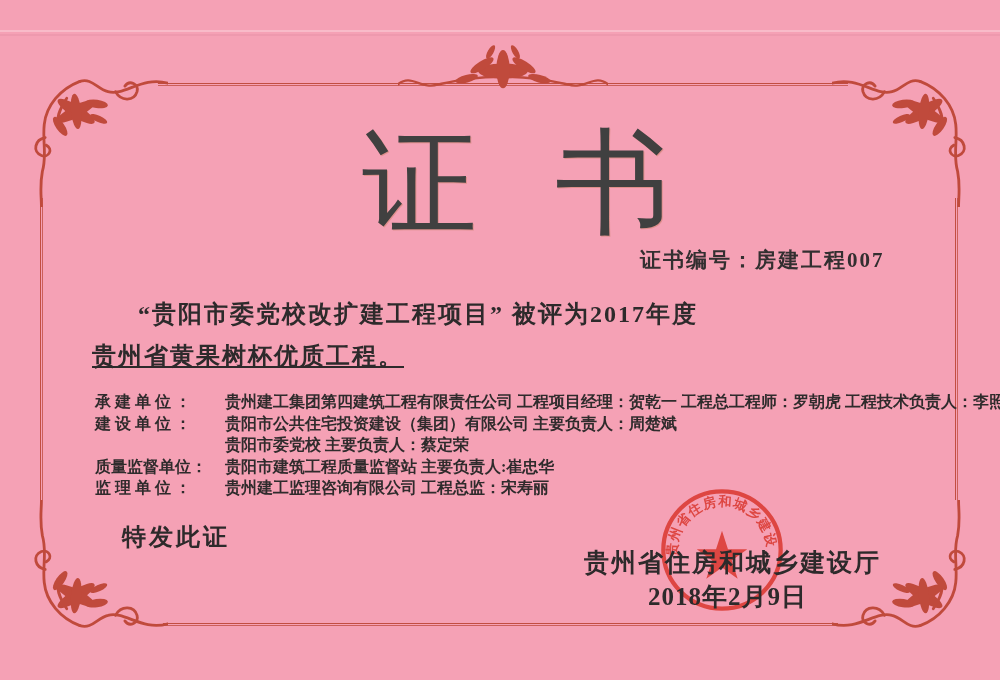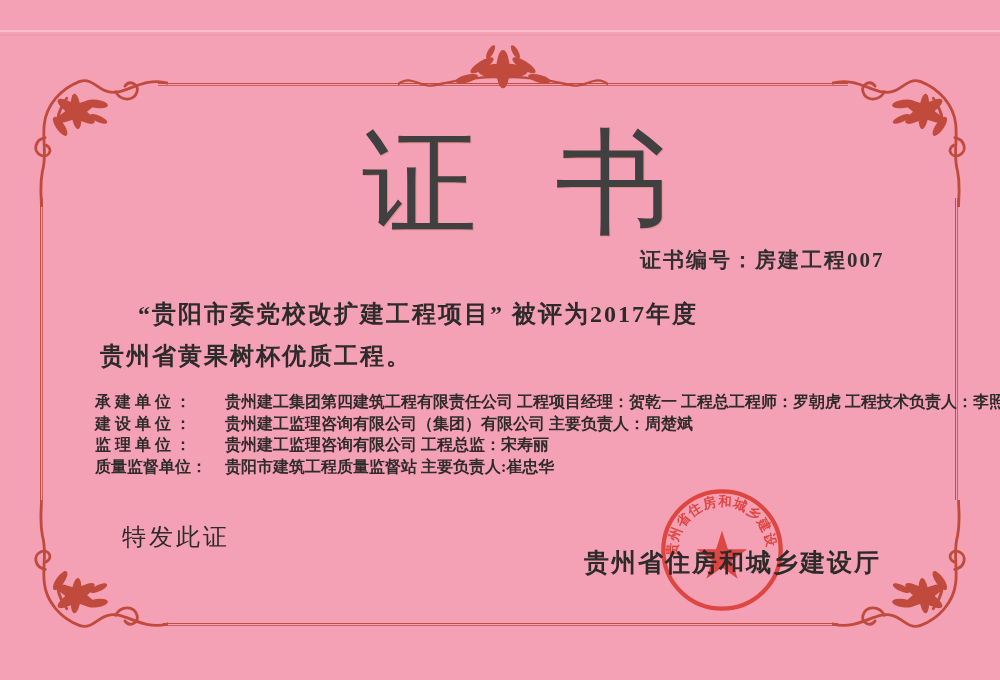--- a/index.html
+++ b/index.html
@@ -25,25 +25,25 @@
   .title{
     position:absolute;left:362px;top:124px;
     font-size:115px;font-weight:normal;line-height:1.05;
     letter-spacing:78px;white-space:nowrap;
     color:#404040;
     text-shadow:1px 1px 0 rgba(160,90,20,.25);
   }
   .cert-no{position:absolute;left:640px;top:246px;font-size:21px;letter-spacing:2px;color:#332f30;font-weight:600;}
   .body-line{position:absolute;font-size:24px;font-weight:bold;color:#2d2a2b;letter-spacing:2px;white-space:nowrap;}
   .body-line.l1{left:138px;top:298px;}
-  .body-line.l2{left:100px;top:340px;}
+  .body-line.l2{left:92px;top:340px;text-decoration:underline;}
   .units{position:absolute;left:95px;top:391px;width:880px;font-size:16px;color:#2f2b2c;font-weight:600;}
   .unit-row{height:21.5px;line-height:21.5px;white-space:nowrap;}
   .unit-label{display:inline-block;width:130px;}
-  .closing{position:absolute;left:122px;top:521px;font-size:24px;font-weight:normal;color:#2d2a2b;letter-spacing:3px;}
+  .closing{position:absolute;left:122px;top:521px;font-size:24px;font-weight:bold;color:#2d2a2b;letter-spacing:3px;}
   .issuer{position:absolute;left:584px;top:546px;font-size:25px;font-weight:bold;color:#2d2a2b;letter-spacing:2px;}
   .date{position:absolute;left:648px;top:580px;font-size:25px;font-weight:bold;color:#2d2a2b;letter-spacing:1px;}
   .seal{position:absolute;left:658px;top:486px;width:128px;height:128px;opacity:.8;mix-blend-mode:multiply;}
 </style>
 </head>
 <body>
 
 <div class="stage">
 
   <div class="fold" style="top:30px"></div>
@@ -115,36 +115,40 @@
   <div class="cert-no">证书编号：房建工程007</div>
 
   <div class="body-line l1">“贵阳市委党校改扩建工程项目” 被评为2017年度</div>
   <div class="body-line l2">贵州省黄果树杯优质工程。</div>
 
   <div class="units">
     <div class="unit-row">
       <span class="unit-label">承 建 单 位 ：</span><span>贵州建工集团第四建筑工程有限责任公司 工程项目经理：贺乾一 工程总工程师：罗朝虎 工程技术负责人：李照永</span>
     </div>
     <div class="unit-row">
-      <span class="unit-label">建 设 单 位 ：</span><span>贵州建工监理咨询有限公司（集团）有限公司 主要负责人：周楚斌</span>
+      <span class="unit-label">建 设 单 位 ：</span><span>贵阳市公共住宅投资建设（集团）有限公司 主要负责人：周楚斌</span>
+    </div>
+    <div class="unit-row">
+      <span class="unit-label"></span><span>贵阳市委党校 主要负责人：蔡定荣</span>
+    </div>
+    <div class="unit-row">
+      <span class="unit-label">质量监督单位：</span><span>贵阳市建筑工程质量监督站 主要负责人:崔忠华</span>
     </div>
     <div class="unit-row">
       <span class="unit-label">监 理 单 位 ：</span><span>贵州建工监理咨询有限公司 工程总监：宋寿丽</span>
-    </div>
-    <div class="unit-row">
-      <span class="unit-label">质量监督单位：</span><span>贵阳市建筑工程质量监督站 主要负责人:崔忠华</span>
     </div>
   </div>
 
   <div class="closing">特发此证</div>
 
   <svg class="seal" viewBox="0 0 120 120">
     <circle cx="60" cy="60" r="55" fill="none" stroke="#e14a33" stroke-width="4"></circle>
     <path id="sealArc" d="M 18,66 a 42,42 0 1,1 84,-10" fill="none"></path>
     <text font-size="12.5" font-weight="bold" fill="#e14a33" letter-spacing="1">
       <textPath href="#sealArc">贵州省住房和城乡建设厅</textPath>
     </text>
     <path d="M60,42 l5.6,17.2 18.1,0 -14.6,10.6 5.6,17.2 -14.7,-10.6 -14.7,10.6 5.6,-17.2 -14.6,-10.6 18.1,0 z" fill="#e14a33"></path>
   </svg>
 
   <div class="issuer">贵州省住房和城乡建设厅</div>
+  <div class="date">2018年2月9日</div>
 
 </div>
 
 </body></html>

